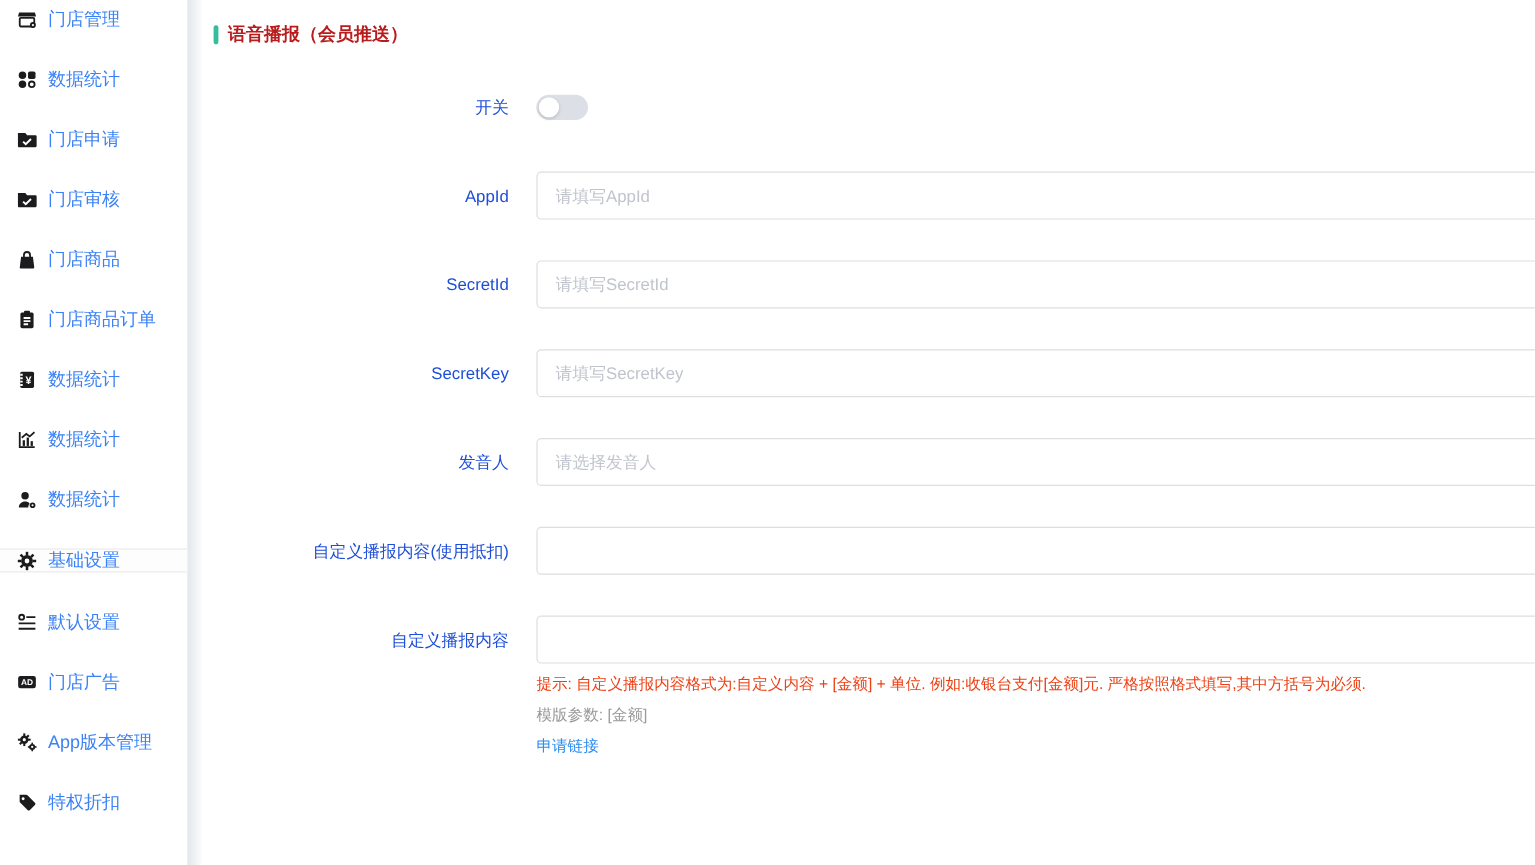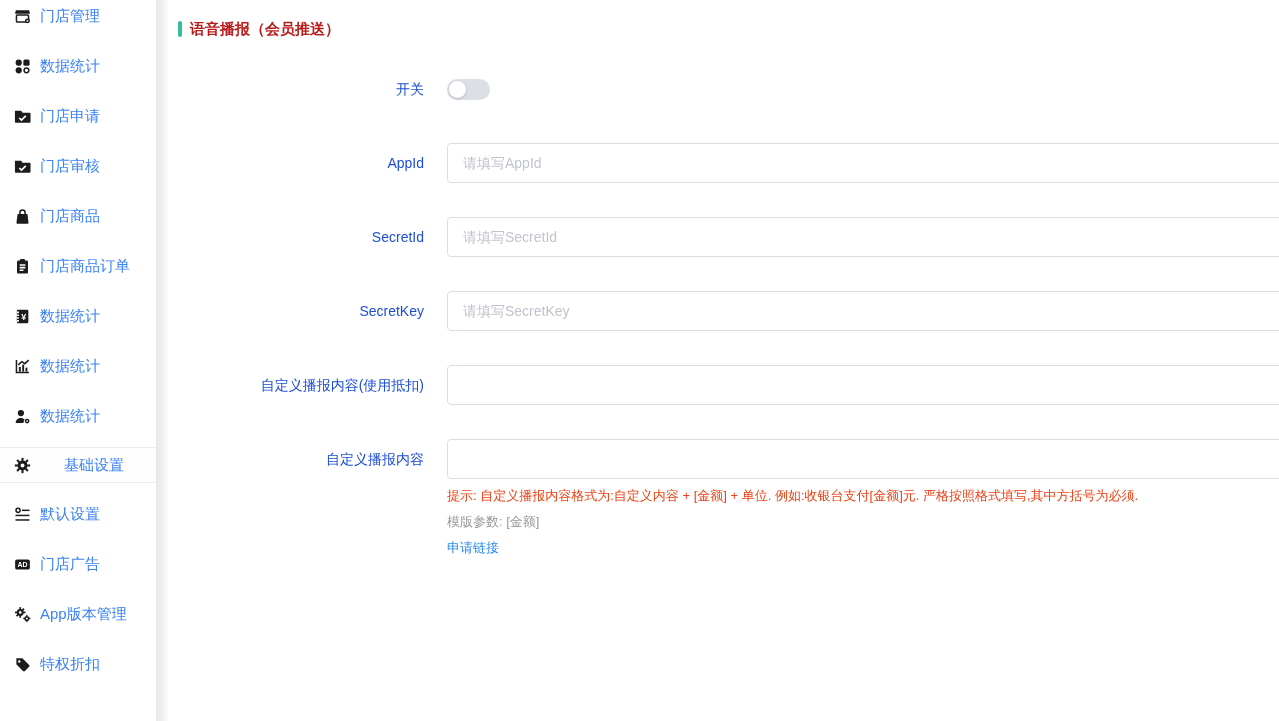--- a/index.html
+++ b/index.html
@@ -11,22 +11,22 @@
   
   .sidebar { position:absolute; left:0; top:0; width:156px; height:721px;
              background:#fff; z-index:2; }
   .menu { margin-top:-9px; }
   .menu-item { height:50px; display:flex; align-items:center; padding-left:13px;
                cursor:pointer; }
   .menu-item .icon { width:18px; height:18px; margin-right:9px; flex:none;
                      display:flex; align-items:center; justify-content:center; }
   .menu-item .icon svg { width:17px; height:17px; }
   .menu-item .label { font-size:15px; color:#3b82f6; white-space:nowrap; }
-  .menu-item.active { height:36px; margin:6px 0; background:#fdfdfd;
-                      border-top:1px solid #ececec; border-bottom:1px solid #ececec;gap:24px; }
+  .menu-item.active { height:20px; margin:16px 0; background:#fdfdfd;
+                      border-top:1px solid #ececec; border-bottom:1px solid #ececec; }
 
   
   .scroll-strip { position:absolute; left:156px; top:0; width:12px; height:721px;
                   background:linear-gradient(to right,#e3e7ec 0%,#edf0f3 45%,#fafbfc 100%);
                   z-index:1; }
 
   
   .content { position:absolute; left:168px; top:0; width:1111px; height:721px;
              background:#fff; }
   .section-header { display:flex; align-items:center; padding:20px 0 0 10px; }
@@ -286,20 +286,26 @@
         </div>
       </div>
 
       <div class="row">
         <div class="lbl">SecretKey</div>
         <div class="ctrl">
           <input class="tinput" type="text" placeholder="请填写SecretKey" style="">
         </div>
       </div>
 
+      <div class="row">
+        <div class="lbl">发音人</div>
+        <div class="ctrl">
+          <input class="tinput" type="text" readonly="" placeholder="请选择发音人" style="">
+        </div>
+      </div>
 
 
       <div class="row">
         <div class="lbl">自定义播报内容(使用抵扣)</div>
         <div class="ctrl">
           <input class="tinput" type="text" style="">
         </div>
       </div>
 
       <div class="row">

